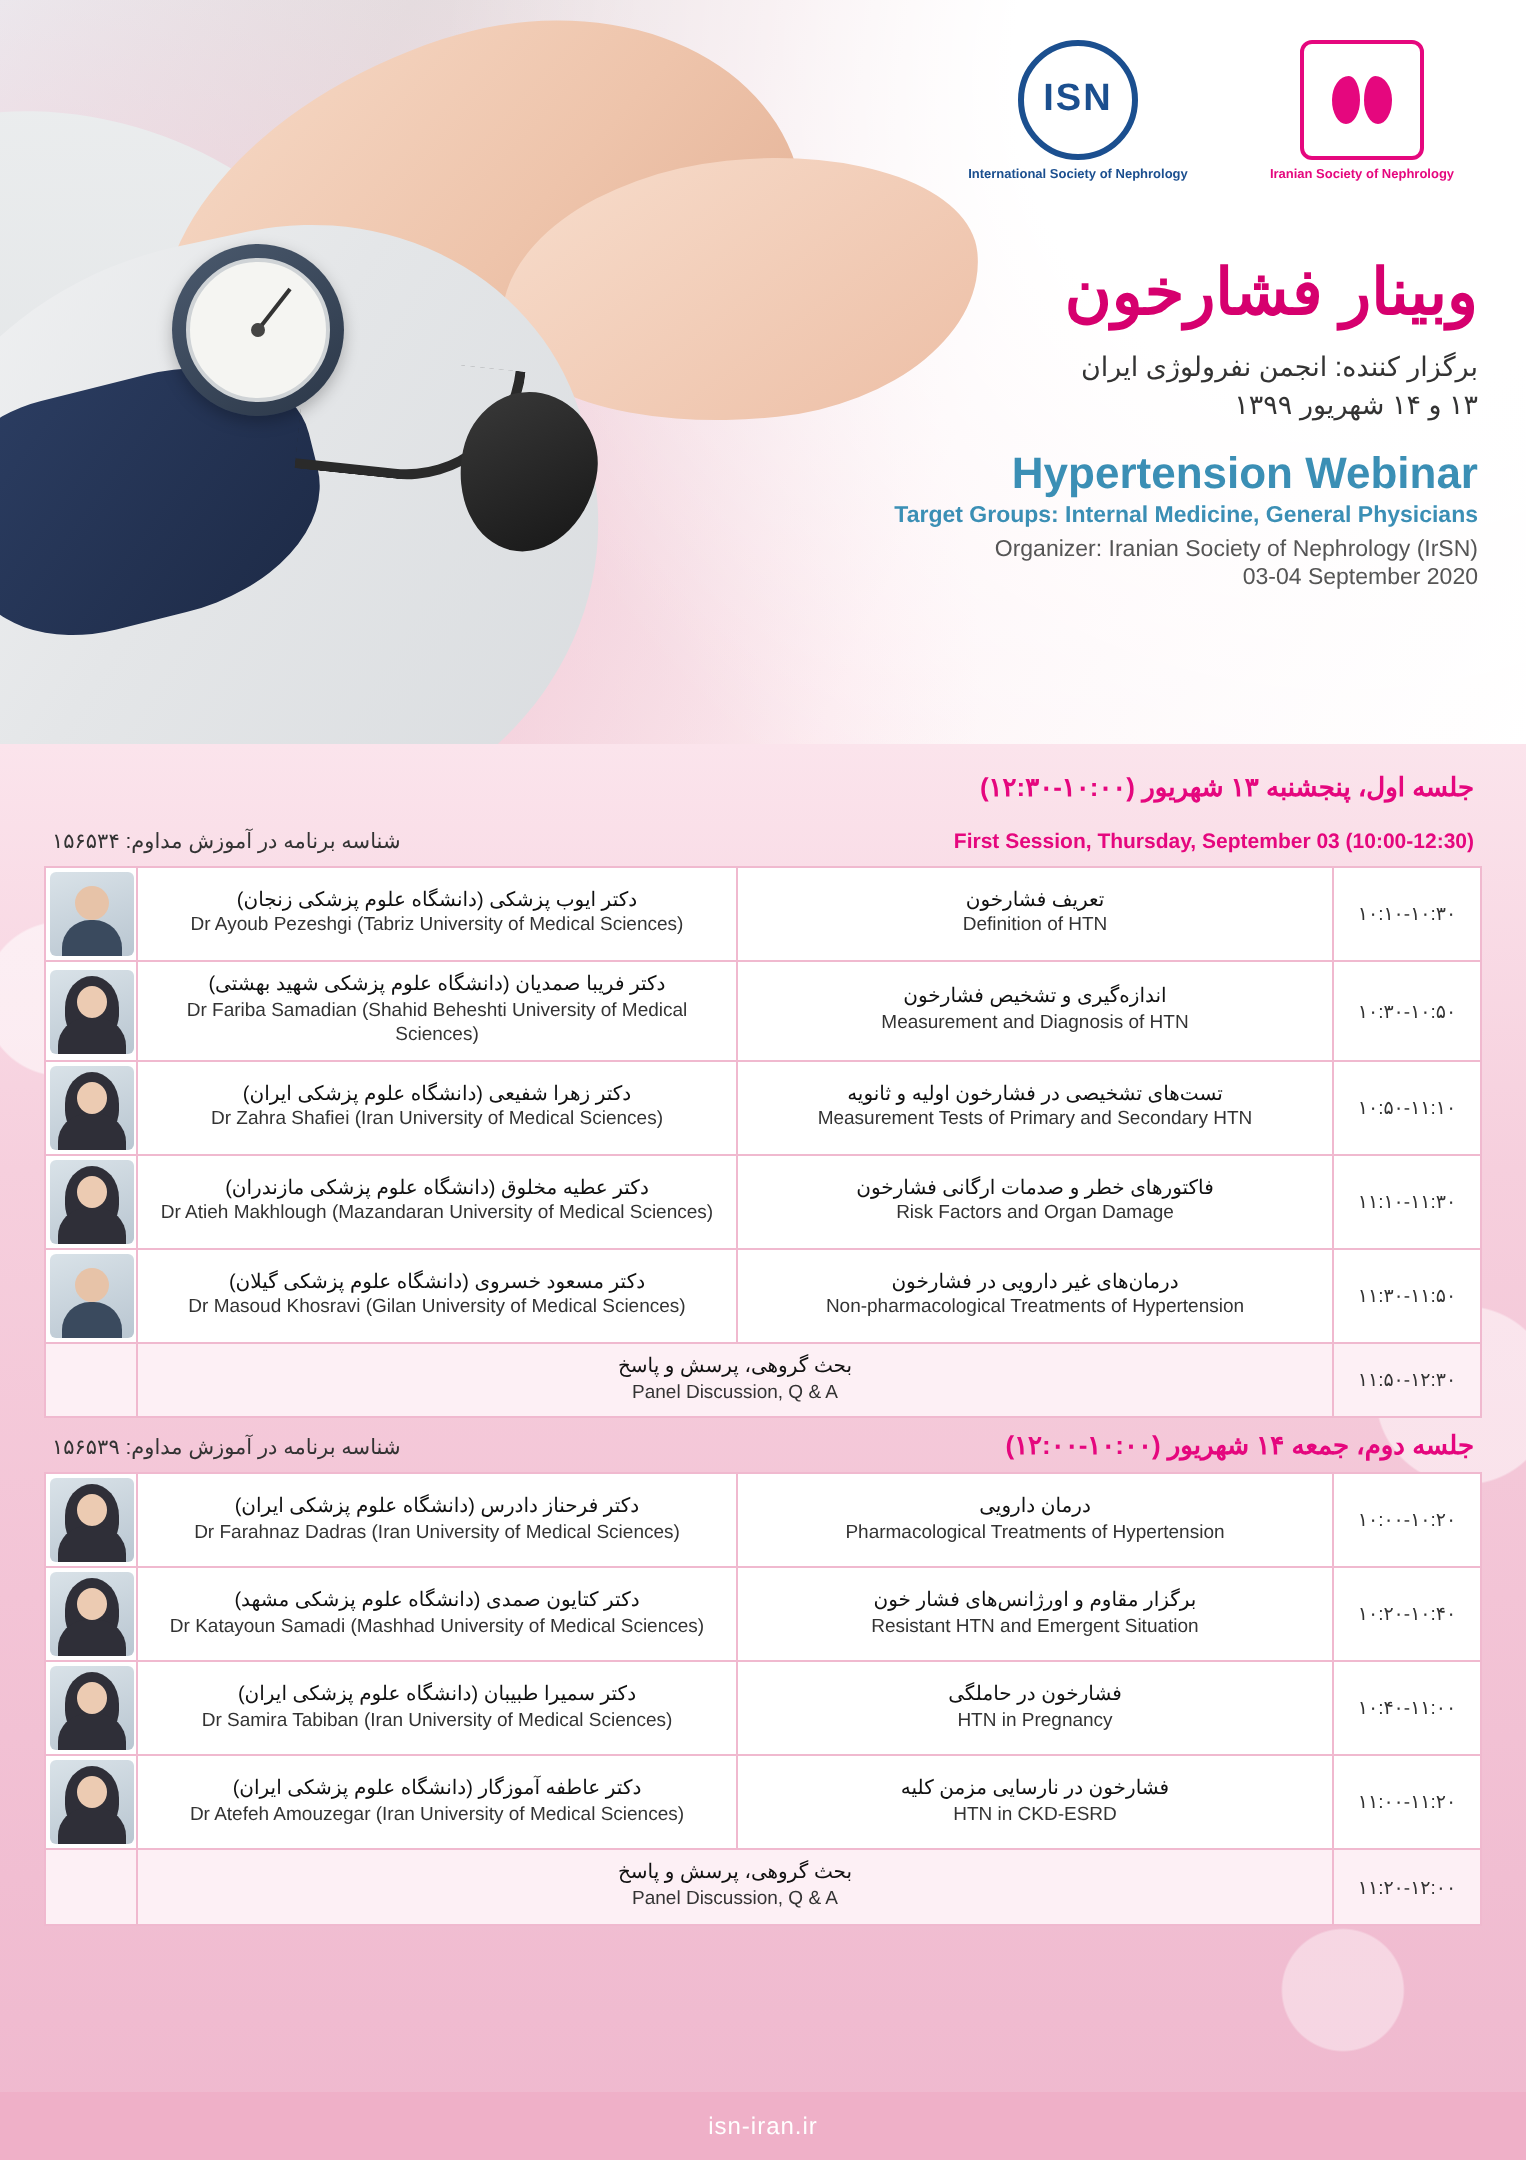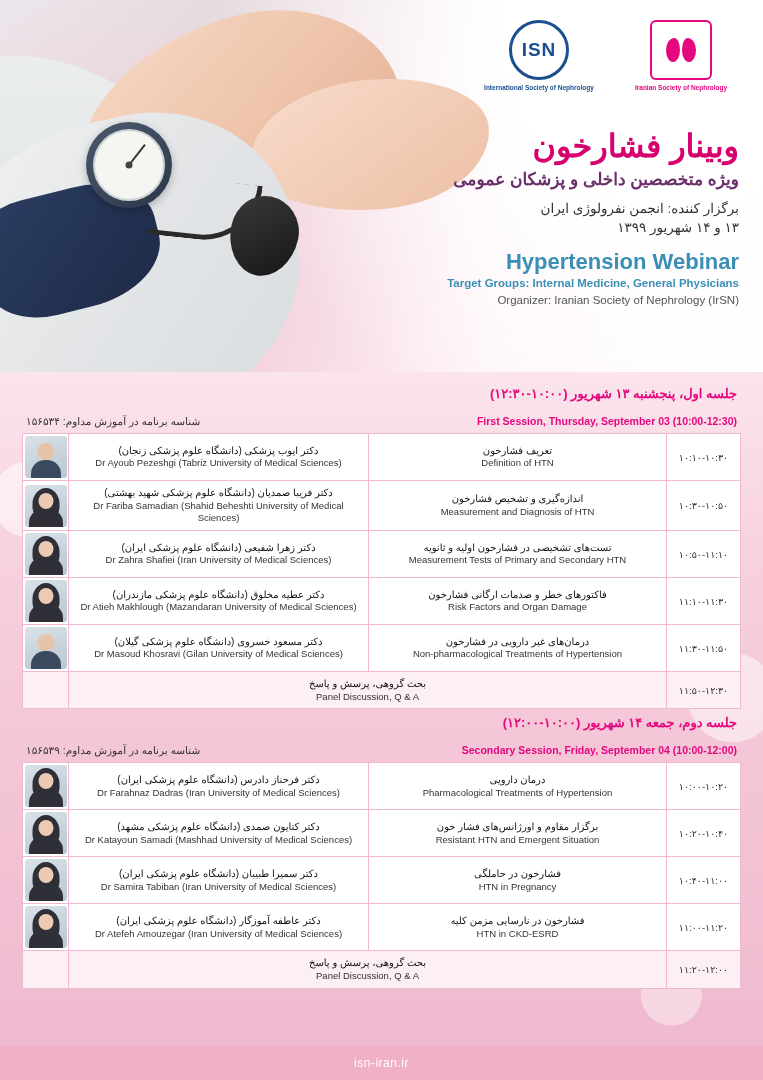--- a/index.html
+++ b/index.html
@@ -188,26 +188,26 @@
         <div class="irsn-mark">
           <span class="kidney"></span>
           <span class="kidney r"></span>
         </div>
         <div class="logo-caption pink">Iranian Society of Nephrology</div>
       </div>
     </div>
 
     <div class="hero-text">
       <div class="fa-title">وبینار فشارخون</div>
-      <div class="fa-sub">ویژه متخصصین داخلی و پزشکان عمومی</div>
       <div class="fa-org">برگزار کننده: انجمن نفرولوژی ایران</div>
       <div class="fa-date">۱۳ و ۱۴ شهریور ۱۳۹۹</div>
       <div class="en-title">Hypertension Webinar</div>
       <div class="en-sub">Target Groups: Internal Medicine, General Physicians</div>
       <div class="en-org">Organizer: Iranian Society of Nephrology (IrSN)</div>
+      <div class="en-date">03-04 September 2020</div>
     </div>
   </div>
 
   <div class="body-area">
 
     <div class="session-head">
       <div class="course-id">شناسه برنامه در آموزش مداوم: ۱۵۶۵۳۴</div>
       <div class="session-title">
         <div class="session-fa">جلسه اول، پنجشنبه ۱۳ شهریور (۱۰:۰۰-۱۲:۳۰)</div>
         <div class="session-en">First Session, Thursday, September 03 (10:00-12:30)</div>
@@ -312,21 +312,20 @@
           </td>
           <td class="c-time">۱۱:۵۰-۱۲:۳۰</td>
         </tr>
       </tbody>
     </table>
 
     <div class="session-head">
       <div class="course-id">شناسه برنامه در آموزش مداوم: ۱۵۶۵۳۹</div>
       <div class="session-title">
         <div class="session-fa">جلسه دوم، جمعه ۱۴ شهریور (۱۰:۰۰-۱۲:۰۰)</div>
-        <div class="session-en">Secondary Session, Friday, September 04 (10:00-12:00)</div>
       </div>
     </div>
 
     <table class="sched">
       <tbody>
         <tr>
           <td class="c-photo">
             <div class="avatar f">
                 <div class="scarf"></div>
                 <div class="face"></div>

